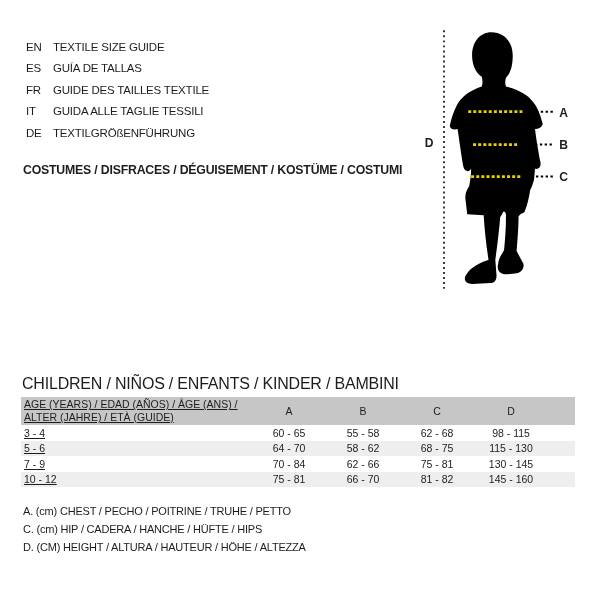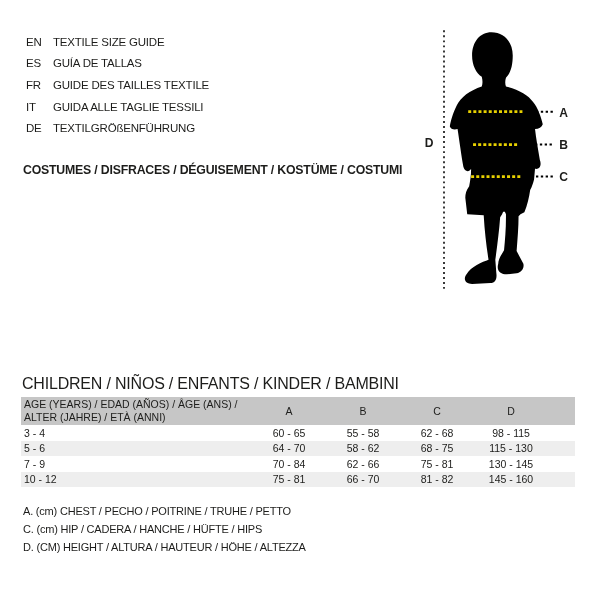--- a/index.html
+++ b/index.html
@@ -8,21 +8,21 @@
     background:#ffffff;
     font-family:"Liberation Sans", sans-serif;
     color:#1d1d1b;
     position:relative;
     overflow:hidden;
   }
   .page { position:absolute; left:0; top:0; width:600px; height:600px; background:#fff; }
 
   
   .lang-block { position:absolute; left:26px; top:31px; font-size:11.5px; letter-spacing:-0.2px; }
-  .lang-row { display:flex; height:21.6px; align-items:center; }
+  .lang-row { display:flex; height:21.6px; align-items:flex-end; }
   .lang-code { width:27px; flex:0 0 27px; }
   .lang-label { white-space:nowrap; }
 
   
   .category-title {
     position:absolute; left:23px; top:138px;
     font-size:12.3px; font-weight:700; letter-spacing:-0.2px; white-space:nowrap;margin-top:25px;
   }
 
   
@@ -33,21 +33,21 @@
   .section-title { position:absolute; left:22px; top:375px; font-size:16px; letter-spacing:-0.2px; }
 
   .size-table {
     position:absolute; left:21px; top:397px; width:554px;
     border-collapse:collapse; font-size:10.5px; table-layout:fixed;
   }
   .size-table th, .size-table td { font-weight:400; text-align:center; vertical-align:middle; }
   .size-table thead th {
     background:#c6c6c6; height:28px;
   }
-  .size-table th.age-col, .size-table td.age-col { text-align:left; padding-left:3px; }
+  .size-table th.age-col, .size-table td.age-col { text-align:left; padding-left:3px;text-decoration:underline; }
   .size-table thead th.age-col { line-height:12.6px; }
   .size-table tbody tr { height:15.5px; }
   .size-table tbody tr.stripe { background:#eeeeee;margin-left:28px; }
 
   
   .legend { position:absolute; left:23px; top:502px; font-size:11px; line-height:18.2px; letter-spacing:-0.2px; }
   .legend-line { white-space:nowrap; }
 </style>
 </head>
 <body>
@@ -150,21 +150,21 @@
         <col style="width:74px">
         <col style="width:74px">
       <col style="width:74px">
         <col style="width:74px">
         <col style="width:27px">
     </colgroup>
     <thead>
       <tr>
         <th class="age-col">
           <div>AGE (YEARS) / EDAD (AÑOS) / ÂGE (ANS) /</div>
-          <div>ALTER (JAHRE) / ETÀ (ANNI)</div>
+          <div>ALTER (JAHRE) / ETÀ (GUIDE)</div>
         </th>
         <th>A</th>
         <th>B</th>
         <th>C</th>
         <th>D</th>
         <th></th>
       </tr>
     </thead>
     <tbody>
       <tr>

